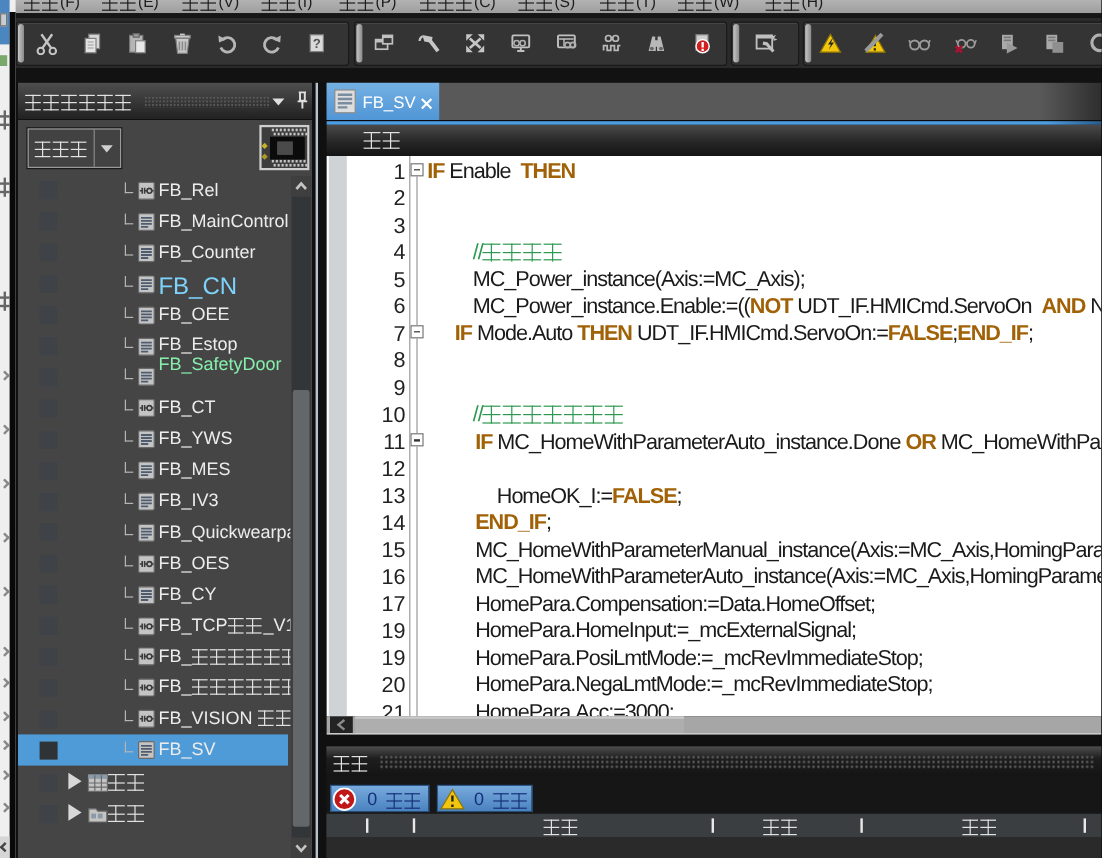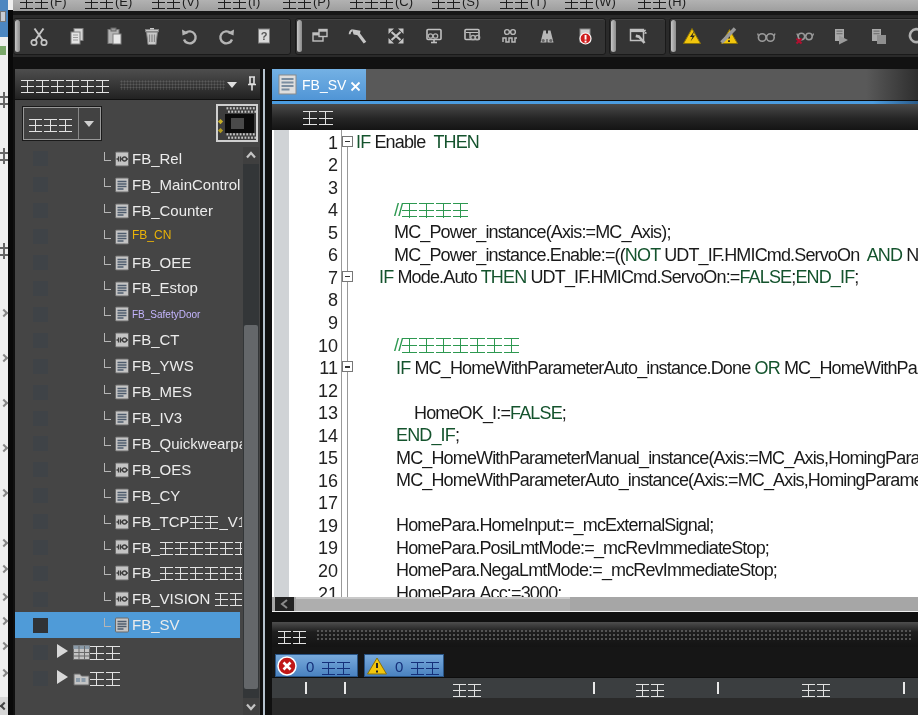--- a/index.html
+++ b/index.html
@@ -10,21 +10,21 @@
 .s14{width:13px;height:13px}
 .s15{width:13px;height:13px}
 .s16{width:14px;height:14px}
 .s17{width:15px;height:15px}
 .zw{background-image:linear-gradient(#e2e2e2,#e2e2e2),linear-gradient(#e2e2e2,#e2e2e2),linear-gradient(#e2e2e2,#e2e2e2),linear-gradient(#e2e2e2,#e2e2e2);}
 .zk{background-image:linear-gradient(#1d1d1d,#1d1d1d),linear-gradient(#1d1d1d,#1d1d1d),linear-gradient(#1d1d1d,#1d1d1d),linear-gradient(#1d1d1d,#1d1d1d);}
 .zg{background-image:linear-gradient(#2d9850,#2d9850),linear-gradient(#2d9850,#2d9850),linear-gradient(#2d9850,#2d9850),linear-gradient(#2d9850,#2d9850);}
 .zn{background-image:linear-gradient(#15307a,#15307a),linear-gradient(#15307a,#15307a),linear-gradient(#15307a,#15307a),linear-gradient(#15307a,#15307a);}
 .z{background-position:50% 0,0 0,0 54%,0 100%;background-size:1.4px 100%,100% 1.4px,100% 1.4px,100% 1.4px;background-repeat:no-repeat}
 
-b{font-weight:normal;color:#14532d}
+b{font-weight:bold;color:#a16207}
 </style></head><body>
 <div id="root">
 <div class="abs" style="left:8px;top:0;width:910px;height:11px;background:linear-gradient(#b2b2b2,#9e9e9e);overflow:hidden">
       <span class="abs" style="left:12px;top:-6px;font-size:13px;color:#1d1d1d;white-space:nowrap"><i class="z zk s14"></i><i class="z zk s14"></i><span style="vertical-align:1px">(F)</span></span>
       <span class="abs" style="left:77px;top:-6px;font-size:13px;color:#1d1d1d;white-space:nowrap"><i class="z zk s14"></i><i class="z zk s14"></i><span style="vertical-align:1px">(E)</span></span>
       <span class="abs" style="left:144px;top:-6px;font-size:13px;color:#1d1d1d;white-space:nowrap"><i class="z zk s14"></i><i class="z zk s14"></i><span style="vertical-align:1px">(V)</span></span>
       <span class="abs" style="left:210px;top:-6px;font-size:13px;color:#1d1d1d;white-space:nowrap"><i class="z zk s14"></i><i class="z zk s14"></i><span style="vertical-align:1px">(I)</span></span>
       <span class="abs" style="left:275px;top:-6px;font-size:13px;color:#1d1d1d;white-space:nowrap"><i class="z zk s14"></i><i class="z zk s14"></i><span style="vertical-align:1px">(P)</span></span>
       <span class="abs" style="left:342px;top:-6px;font-size:13px;color:#1d1d1d;white-space:nowrap"><i class="z zk s14"></i><i class="z zk s14"></i><i class="z zk s14"></i><span style="vertical-align:1px">(C)</span></span>
       <span class="abs" style="left:424px;top:-6px;font-size:13px;color:#1d1d1d;white-space:nowrap"><i class="z zk s14"></i><i class="z zk s14"></i><span style="vertical-align:1px">(S)</span></span>
@@ -273,42 +273,42 @@
           <rect x="1.5" y="1" width="13" height="14" rx="1" fill="#c4c4c4" stroke="#6a6a6a"></rect>
           <path d="M3.5 4.5h9M3.5 7h9M3.5 9.5h9M3.5 12h6" stroke="#4e5c6e" stroke-width="1.5"></path>
         </svg></div>
       <div class="abs" style="left:117px;top:133px;width:110px;overflow:hidden;white-space:nowrap;font-size:15px;color:#ececec"><span>FB_Counter</span></div>
       <div class="abs" style="left:18px;top:160px;width:15px;height:15px;background:#3f4347"></div>
       <div class="abs" style="left:89px;top:161px;width:7px;height:9px;border-left:1.6px solid #b5b5b5;border-bottom:1.6px solid #b5b5b5"></div>
       <div class="abs" style="left:99px;top:160px"><svg width="16" height="16" viewBox="0 0 16 16">
           <rect x="1.5" y="1" width="13" height="14" rx="1" fill="#c4c4c4" stroke="#6a6a6a"></rect>
           <path d="M3.5 4.5h9M3.5 7h9M3.5 9.5h9M3.5 12h6" stroke="#4e5c6e" stroke-width="1.5"></path>
         </svg></div>
-      <div class="abs" style="left:117px;top:159px;width:110px;overflow:hidden;white-space:nowrap;font-size:12px;color:#eab308"><span>FB_CN</span></div>
+      <div class="abs" style="left:117px;top:159px;width:110px;overflow:hidden;white-space:nowrap;font-size:20px;color:#7dd3fc"><span>FB_CN</span></div>
       <div class="abs" style="left:18px;top:186px;width:15px;height:15px;background:#3f4347"></div>
       <div class="abs" style="left:89px;top:187px;width:7px;height:9px;border-left:1.6px solid #b5b5b5;border-bottom:1.6px solid #b5b5b5"></div>
       <div class="abs" style="left:99px;top:186px"><svg width="16" height="16" viewBox="0 0 16 16">
           <rect x="1.5" y="1" width="13" height="14" rx="1" fill="#c4c4c4" stroke="#6a6a6a"></rect>
           <path d="M3.5 4.5h9M3.5 7h9M3.5 9.5h9M3.5 12h6" stroke="#4e5c6e" stroke-width="1.5"></path>
         </svg></div>
       <div class="abs" style="left:117px;top:185px;width:110px;overflow:hidden;white-space:nowrap;font-size:15px;color:#ececec"><span>FB_OEE</span></div>
       <div class="abs" style="left:18px;top:212px;width:15px;height:15px;background:#3f4347"></div>
       <div class="abs" style="left:89px;top:212px;width:7px;height:9px;border-left:1.6px solid #b5b5b5;border-bottom:1.6px solid #b5b5b5"></div>
       <div class="abs" style="left:99px;top:212px"><svg width="16" height="16" viewBox="0 0 16 16">
           <rect x="1.5" y="1" width="13" height="14" rx="1" fill="#c4c4c4" stroke="#6a6a6a"></rect>
           <path d="M3.5 4.5h9M3.5 7h9M3.5 9.5h9M3.5 12h6" stroke="#4e5c6e" stroke-width="1.5"></path>
         </svg></div>
       <div class="abs" style="left:117px;top:210px;width:110px;overflow:hidden;white-space:nowrap;font-size:15px;color:#ececec"><span>FB_Estop</span></div>
       <div class="abs" style="left:18px;top:238px;width:15px;height:15px;background:#3f4347"></div>
       <div class="abs" style="left:89px;top:238px;width:7px;height:9px;border-left:1.6px solid #b5b5b5;border-bottom:1.6px solid #b5b5b5"></div>
       <div class="abs" style="left:99px;top:237px"><svg width="16" height="16" viewBox="0 0 16 16">
           <rect x="1.5" y="1" width="13" height="14" rx="1" fill="#c4c4c4" stroke="#6a6a6a"></rect>
           <path d="M3.5 4.5h9M3.5 7h9M3.5 9.5h9M3.5 12h6" stroke="#4e5c6e" stroke-width="1.5"></path>
         </svg></div>
-      <div class="abs" style="left:117px;top:240px;width:110px;overflow:hidden;white-space:nowrap;font-size:10px;color:#c4b5fd"><span>FB_SafetyDoor</span></div>
+      <div class="abs" style="left:117px;top:226px;width:110px;overflow:hidden;white-space:nowrap;font-size:15px;color:#86efac"><span>FB_SafetyDoor</span></div>
       <div class="abs" style="left:18px;top:264px;width:15px;height:15px;background:#3f4347"></div>
       <div class="abs" style="left:89px;top:264px;width:7px;height:9px;border-left:1.6px solid #b5b5b5;border-bottom:1.6px solid #b5b5b5"></div>
       <div class="abs" style="left:99px;top:263px"><svg width="16" height="16" viewBox="0 0 16 16">
           <rect x="1.5" y="1" width="13" height="14" rx="1" fill="#c4c4c4" stroke="#6a6a6a"></rect>
           <path d="M2.5 8 h2 M4.5 5.5 v5 M6.5 5.5 v5 M6.5 8 h2" stroke="#3c3c3c" stroke-width="1.3" fill="none"></path>
           <circle cx="10.5" cy="8" r="2" fill="none" stroke="#3c3c3c" stroke-width="1.3"></circle>
           <path d="M12.5 8 h1.5" stroke="#3c3c3c" stroke-width="1.3"></path>
         </svg></div>
       <div class="abs" style="left:117px;top:262px;width:110px;overflow:hidden;white-space:nowrap;font-size:15px;color:#ececec"><span>FB_CT</span></div>
       <div class="abs" style="left:18px;top:290px;width:15px;height:15px;background:#3f4347"></div>
@@ -468,20 +468,21 @@
         <div class="abs" style="right:580px;top:250.6px;font-size:18px;color:#222;text-align:right">12</div>
         <div class="abs" style="right:580px;top:273.1px;font-size:18px;color:#222;text-align:right">13</div>
         <div class="abs" style="left:142px;top:272.6px;font-size:18px;color:#1a1a1a;white-space:pre;letter-spacing:-0.85px">HomeOK_I:=<b>FALSE</b>;</div>
         <div class="abs" style="right:580px;top:295.7px;font-size:18px;color:#222;text-align:right">14</div>
         <div class="abs" style="left:124px;top:295.2px;font-size:18px;color:#1a1a1a;white-space:pre;letter-spacing:-0.85px"><b>END_IF</b>;</div>
         <div class="abs" style="right:580px;top:318.2px;font-size:18px;color:#222;text-align:center">15</div>
         <div class="abs" style="left:124px;top:317.7px;font-size:18px;color:#1a1a1a;white-space:pre;letter-spacing:-0.85px">MC_HomeWithParameterManual_instance(Axis:=MC_Axis,HomingParameter:=Ho</div>
         <div class="abs" style="right:580px;top:340.8px;font-size:18px;color:#222;text-align:right">16</div>
         <div class="abs" style="left:124px;top:340.2px;font-size:18px;color:#1a1a1a;white-space:pre;letter-spacing:-0.85px">MC_HomeWithParameterAuto_instance(Axis:=MC_Axis,HomingParameter:=Hom</div>
         <div class="abs" style="right:580px;top:363.3px;font-size:18px;color:#222;text-align:right">17</div>
+        <div class="abs" style="left:124px;top:362.8px;font-size:18px;color:#1a1a1a;white-space:pre;letter-spacing:-0.85px">HomePara.Compensation:=Data.HomeOffset;</div>
         <div class="abs" style="right:580px;top:385.9px;font-size:18px;color:#222;text-align:right">19</div>
         <div class="abs" style="left:124px;top:385.4px;font-size:18px;color:#1a1a1a;white-space:pre;letter-spacing:-0.85px">HomePara.HomeInput:=_mcExternalSignal;</div>
         <div class="abs" style="right:580px;top:408.4px;font-size:18px;color:#222;text-align:center">19</div>
         <div class="abs" style="left:124px;top:407.9px;font-size:18px;color:#1a1a1a;white-space:pre;letter-spacing:-0.85px">HomePara.PosiLmtMode:=_mcRevImmediateStop;</div>
         <div class="abs" style="right:580px;top:430.9px;font-size:18px;color:#222;text-align:right">20</div>
         <div class="abs" style="left:124px;top:430.4px;font-size:18px;color:#1a1a1a;white-space:pre;letter-spacing:-0.85px">HomePara.NegaLmtMode:=_mcRevImmediateStop;</div>
         <div class="abs" style="right:580px;top:453.5px;font-size:18px;color:#222;text-align:right">21</div>
         <div class="abs" style="left:124px;top:453.0px;font-size:18px;color:#1a1a1a;white-space:pre;letter-spacing:-0.85px">HomePara.Acc:=3000;</div>
         <div class="abs" style="left:70px;top:5.5px;width:11px;height:11px;background:#fff;border:1px solid #777">
           <div style="position:absolute;left:2px;top:4px;width:5px;height:1.5px;background:#333"></div>

